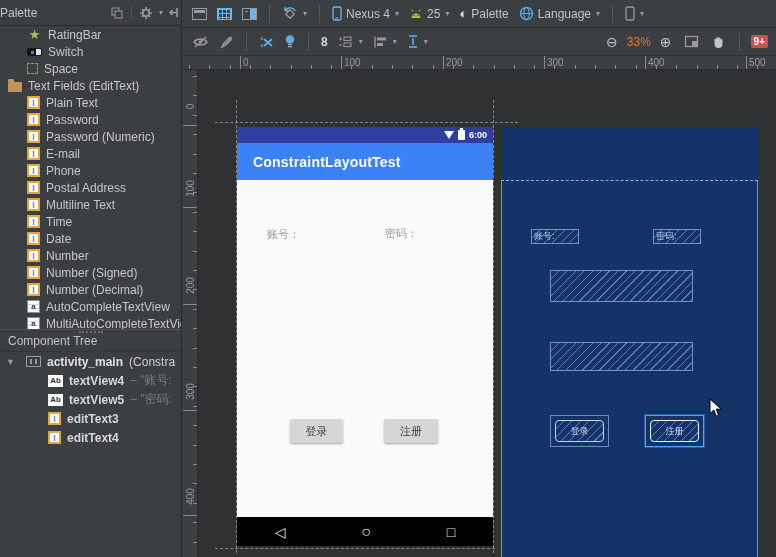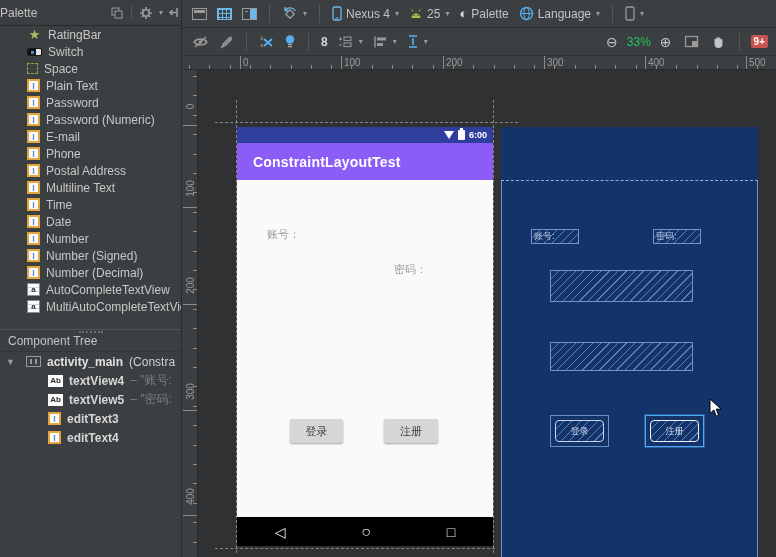--- a/index.html
+++ b/index.html
@@ -101,21 +101,21 @@
 
   
   .design-phone { position:absolute; left:54px; top:57px; width:256px; height:419px; background:#FAFAFA; }
   .statusbar { height:16px; background:#303F9F; display:flex; align-items:center; justify-content:flex-end;
                gap:4px; padding:0 6px; color:#fff; }
   .wifi { width:0; height:0; border-left:5px solid transparent; border-right:5px solid transparent;
           border-top:8px solid #fff; }
   .battery { width:7px; height:10px; background:#fff; border-radius:1px; position:relative; }
   .battery::before { content:''; position:absolute; top:-2px; left:2px; width:3px; height:2px; background:#fff; }
   .stime { font-size:9px; font-weight:bold; }
-  .appbar { height:37px; background:#8b5cf6; color:#fff; display:flex; align-items:center;
+  .appbar { height:37px; background:#3b82f6; color:#fff; display:flex; align-items:center;
             padding-left:16px; font-size:14px; font-weight:bold; letter-spacing:.2px; }
   .d-label { position:absolute; color:#9b9b9b; font-size:11px; }
   .d-btn { position:absolute; width:53px; height:24px; background:#D6D6D6; border-radius:2px;
            box-shadow:0 1px 2px rgba(0,0,0,.35); color:#3f3f3f; font-size:11px;
            display:flex; align-items:center; justify-content:center; }
   .navbar { position:absolute; left:0; bottom:0; width:100%; height:29px; background:#000;
             display:flex; align-items:center; justify-content:space-around; color:#e8e8e8; }
   .nav-g { font-size:14px; line-height:1; }
 
   
@@ -178,20 +178,24 @@
           <span class="pic star">★</span>
           <span class="plbl">RatingBar</span>
         </div>
         <div class="prow">
           <span class="pic switch"></span>
           <span class="plbl">Switch</span>
         </div>
         <div class="prow">
           <span class="pic space"></span>
           <span class="plbl">Space</span>
+        </div>
+        <div class="prow grp">
+          <span class="pic folder"></span>
+          <span class="plbl">Text Fields (EditText)</span>
         </div>
         <div class="prow">
           <span class="pic edittext">I</span>
           <span class="plbl">Plain Text</span>
         </div>
         <div class="prow">
           <span class="pic edittext">I</span>
           <span class="plbl">Password</span>
         </div>
         <div class="prow">
@@ -398,21 +402,21 @@
           <line x1="2" y1="13" x2="10" y2="13" stroke="#58AEEA" stroke-width="1.6"></line>
           <line x1="6" y1="4" x2="6" y2="11" stroke="#58AEEA" stroke-width="1.6"></line>
         </svg>
           <span class="dd">▾</span>
       </span>
 
       <span class="tb2-right">
         <span class="tbtn">
             <span class="zoomglyph">⊖</span>
           </span>
-        <span style="color:#22c55e;">33%</span>
+        <span style="color:#f97316;">33%</span>
         <span class="tbtn">
             <span class="zoomglyph">⊕</span>
           </span>
         <span class="tbtn">
           <svg class="ti" width="15" height="13" viewBox="0 0 15 13">
             <rect x="1.5" y="1.5" width="12" height="10" fill="none" stroke="#9a9a9a" stroke-width="1.3"></rect>
             <rect x="8" y="6" width="5.5" height="5.5" fill="#9a9a9a"></rect>
           </svg>
         </span>
         <span class="tbtn">
@@ -516,21 +520,21 @@
       <div class="design-phone">
         <div class="statusbar">
           <span class="wifi"></span>
           <span class="battery"></span>
           <span class="stime">6:00</span>
         </div>
         <div class="appbar">
           <span>ConstraintLayoutTest</span>
         </div>
         <span class="d-label" style="left:30px; top:100px;">账号：</span>
-        <span class="d-label" style="left:157px; top:99px;margin-top:36px;">密码：</span>
+        <span class="d-label" style="left:148px; top:99px;">密码：</span>
         <span class="d-btn" style="left:53px; top:292px;">登录</span>
         <span class="d-btn" style="left:147px; top:292px; width:54px;">注册</span>
         <div class="navbar">
           <span class="nav-g">◁</span>
           <span class="nav-g" style="font-size:16px;">○</span>
           <span class="nav-g">□</span>
         </div>
       </div>
 
       <div class="bp-phone">

